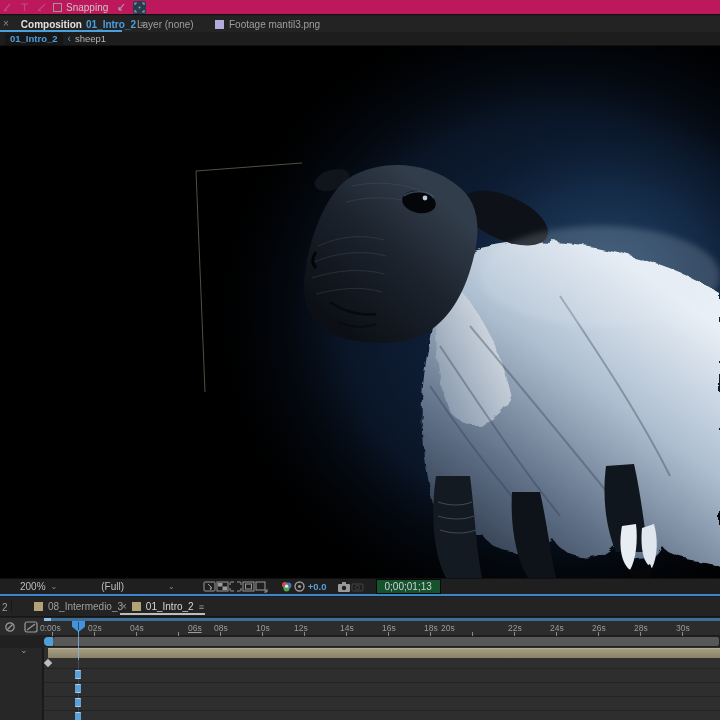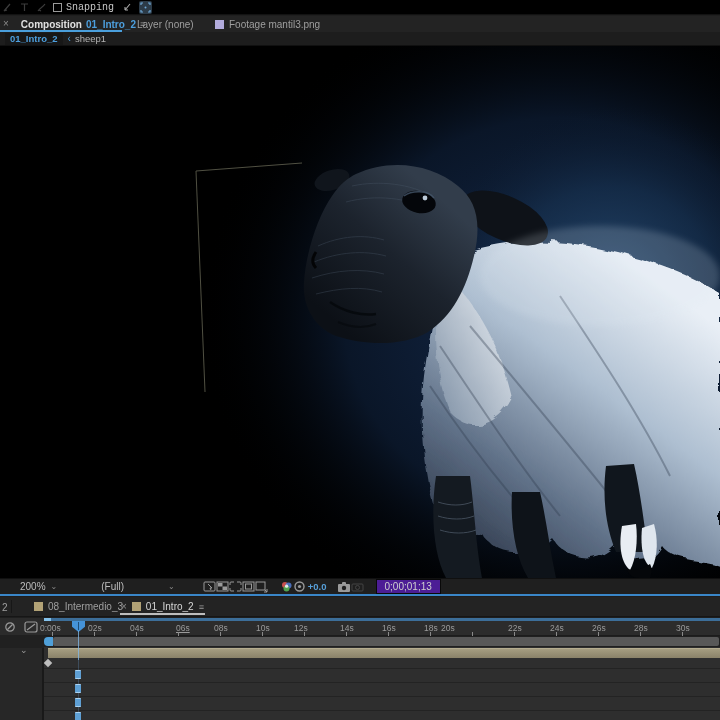--- a/index.html
+++ b/index.html
@@ -2,21 +2,21 @@
 <html><head>
 <meta charset="utf-8">
 <style>
   * { margin:0; padding:0; box-sizing:border-box; }
   html,body { width:720px; height:720px; background:#000; overflow:hidden;
     font-family:"Liberation Sans", sans-serif; -webkit-font-smoothing:antialiased; }
   .app { position:absolute; inset:0; width:720px; height:720px; background:#1e1e1e; }
 
   
   .toolbar { position:absolute; left:0; top:0; width:720px; height:15px;
-    background:#000000; border-bottom:1px solid #121212; display:flex; align-items:center;font-family:Liberation Mono, monospace; }
+    background:#be185d; border-bottom:1px solid #121212; display:flex; align-items:center; }
   .dim-icons { display:flex; gap:6px; margin-left:2px; opacity:.32; }
   .dim-icons svg { display:block; }
   .snap { display:flex; align-items:center; gap:4px; margin-left:6px; }
   .snap .box { width:9px; height:9px; border:1px solid #9a9a9a; background:transparent; }
   .snap .lbl { font-size:10px; color:#c7c7c7; }
   .tool-btn { margin-left:6px; display:flex; align-items:center; justify-content:center;
     width:13px; height:13px; }
   .tool-btn.hl { background:#2c3b48; border-radius:2px; }
 
   
@@ -49,21 +49,21 @@
 
   
   .vbar { position:absolute; left:0; top:578px; width:720px; height:16px;
     background:#1f1f1f; border-top:1px solid #101010; display:flex; align-items:center;
     font-size:10px; color:#bdbdbd; }
   .vbar .dd { display:flex; align-items:center; gap:5px; padding:0 20px; height:100%; }
   .vbar .chev { color:#8a8a8a; font-size:8px; }
   .vbar .grp { display:flex; align-items:center; margin-left:8px; }
   .vbar svg { display:block; }
   .exposure { color:#579fd8; font-size:9.5px; font-weight:bold; margin-left:2px; }
-  .tc-box { margin-left:12px; background:#4c1d95; border:1px solid #090909;
+  .tc-box { margin-left:12px; background:#14532d; border:1px solid #090909;
     padding:1px 8px; color:#cfcfcf; font-size:10px; }
   .active-border { position:absolute; left:0; top:594px; width:720px; height:2px; background:#3a86c8; }
 
   
   .tl-tabs { position:absolute; left:0; top:597px; width:720px; height:20px; background:#232323;
     border-bottom:1px solid #161616; }
   .tl-frag { position:absolute; left:2px; top:5px; font-size:10px; color:#9f9f9f; }
   .tl-sep { position:absolute; left:11px; top:3px; width:1px; height:13px; background:#171717; }
   .tl-tab { position:absolute; top:0; height:19px; display:flex; align-items:center; gap:5px;
     font-size:10px; color:#9f9f9f; }
@@ -372,21 +372,21 @@
       <div class="navstrip">
         <div class="navhandle"></div>
       </div>
       <div id="ruler-labels">
           <span class="rlabel" style="left: -4px;">0:00s</span>
           <span class="rtick" style="left: 8px;"></span>
           <span class="rlabel" style="left: 44px;">02s</span>
           <span class="rtick" style="left: 50px;"></span>
           <span class="rlabel" style="left: 86px;">04s</span>
           <span class="rtick" style="left: 92px;"></span>
-          <span class="rlabel" style="left: 132px; text-decoration: underline;">06s</span>
+          <span class="rlabel" style="left: 144px; text-decoration: underline;">06s</span>
           <span class="rtick" style="left: 134px;"></span>
           <span class="rlabel" style="left: 170px;">08s</span>
           <span class="rtick" style="left: 176px;"></span>
           <span class="rlabel" style="left: 212px;">10s</span>
           <span class="rtick" style="left: 218px;"></span>
           <span class="rlabel" style="left: 250px;">12s</span>
           <span class="rtick" style="left: 260px;"></span>
           <span class="rlabel" style="left: 296px;">14s</span>
           <span class="rtick" style="left: 302px;"></span>
           <span class="rlabel" style="left: 338px;">16s</span>

